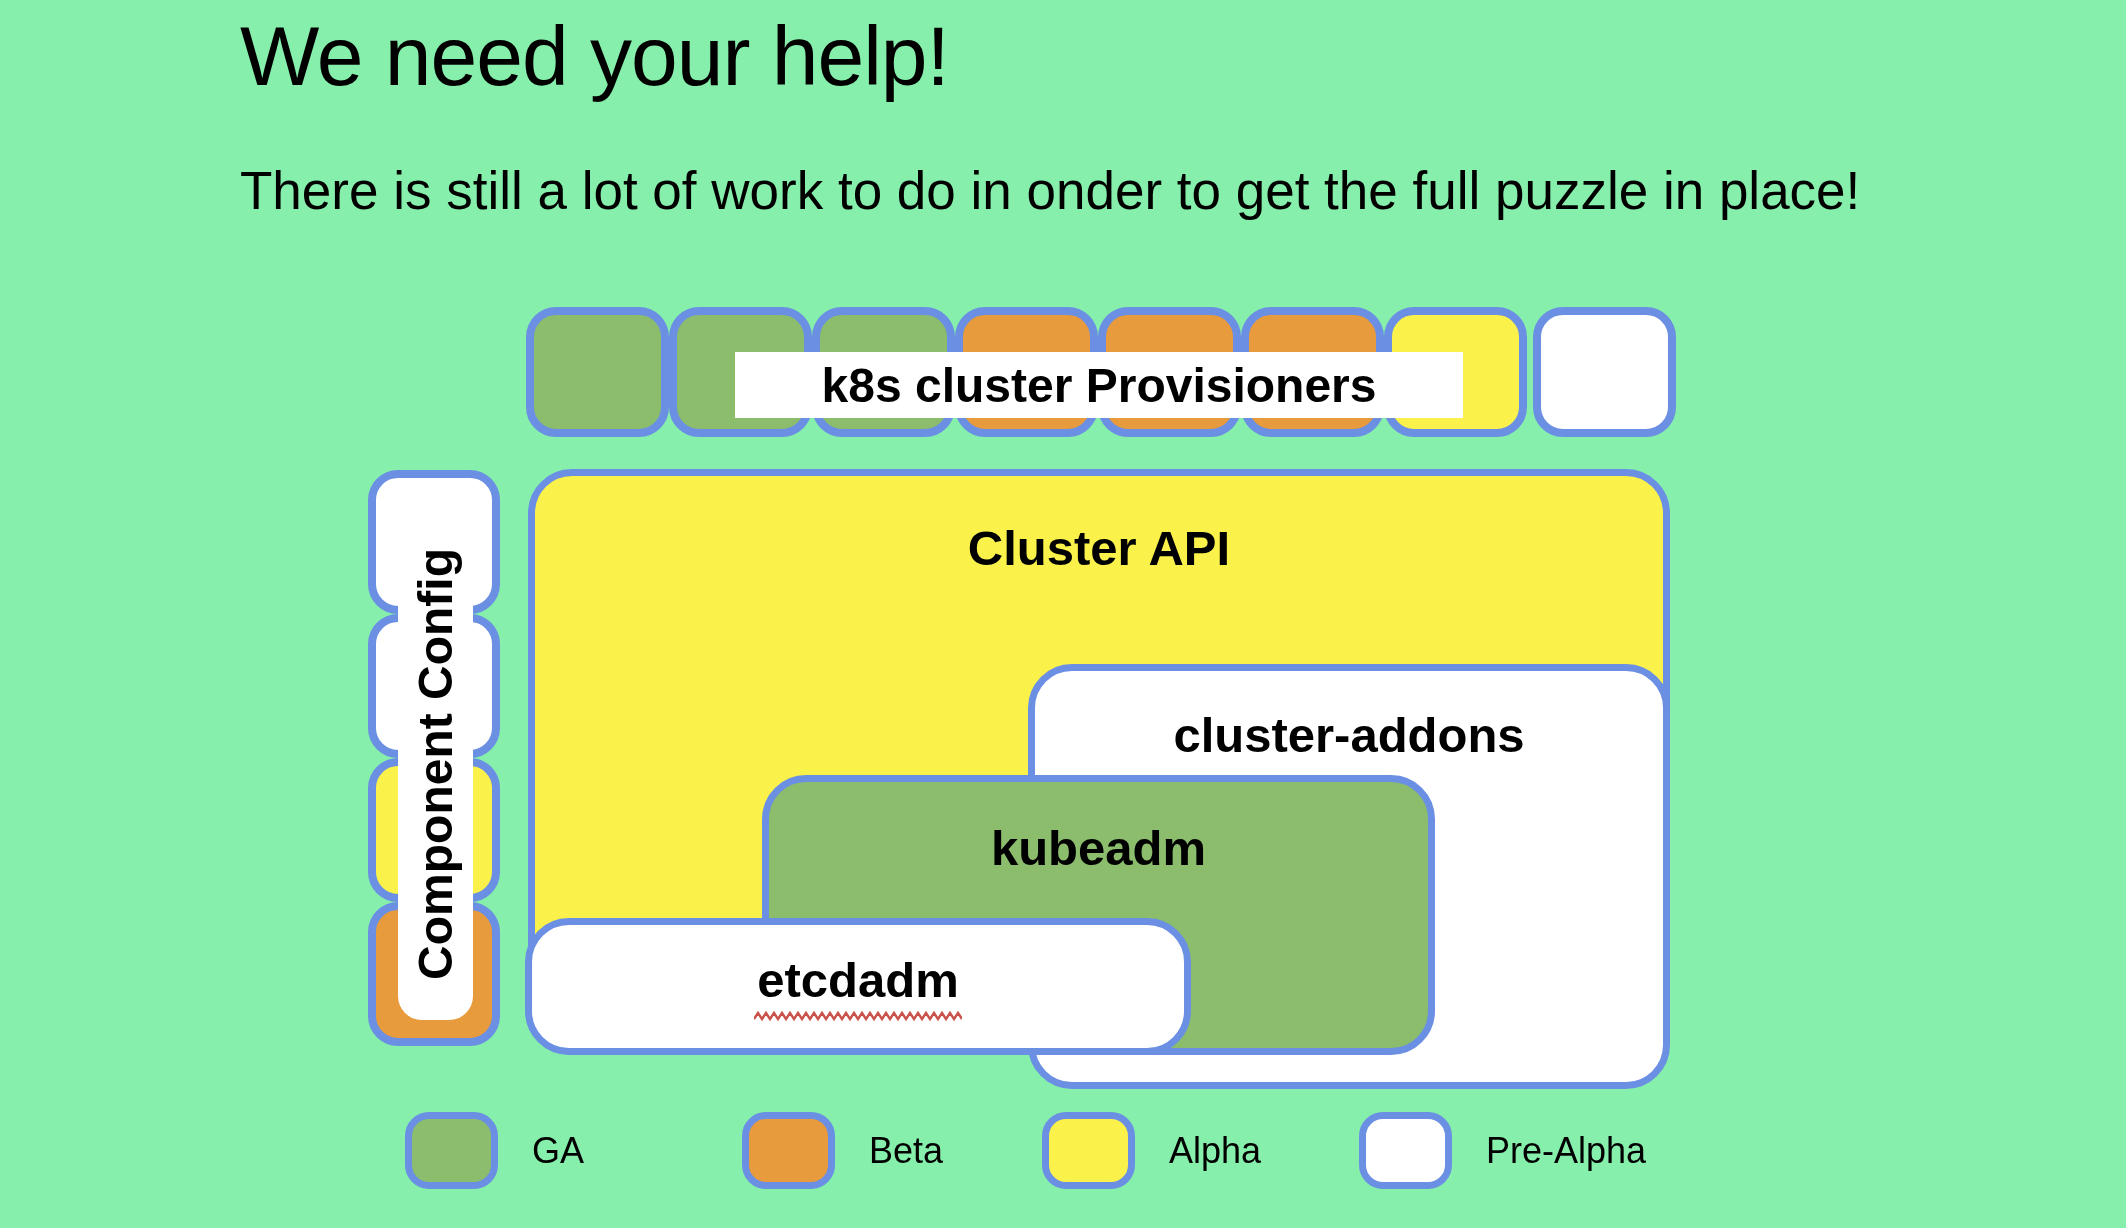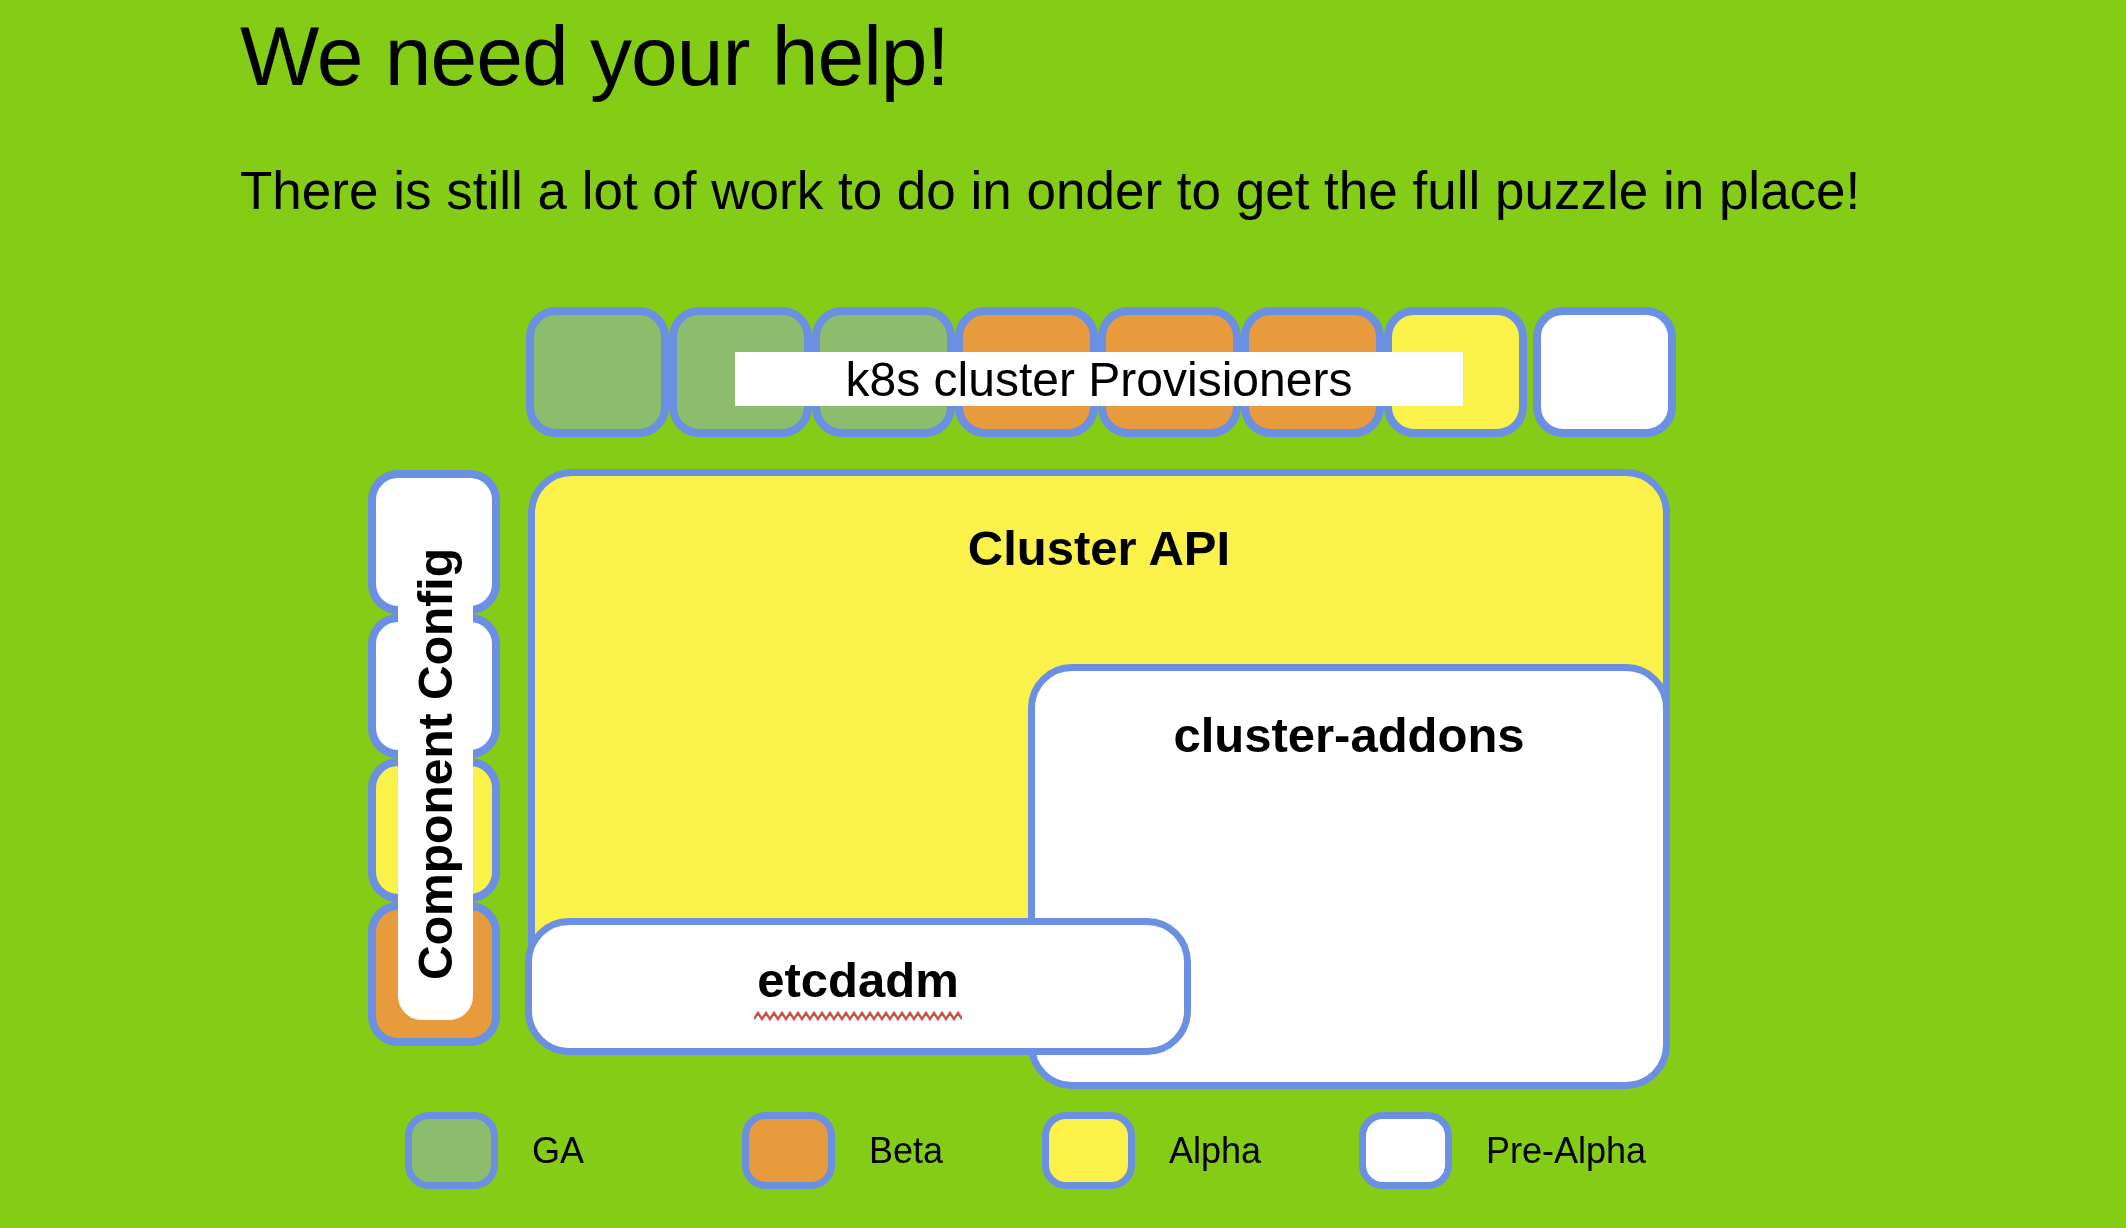--- a/index.html
+++ b/index.html
@@ -1,21 +1,21 @@
 <!DOCTYPE html>
 <html style="--border: #6b8fe3;"><head>
 <meta charset="utf-8">
 <style>
   :root { --border:#6b8fe3; }
   * { margin:0; padding:0; box-sizing:border-box; }
   html,body { background:#fff; }
   body { font-family:"Liberation Sans", sans-serif; color:#000; }
   #slide {
     position:relative; width:2126px; height:1228px;
-    background:#84cc16; overflow:hidden;
+    background:#86efac; overflow:hidden;
   }
 
   
   .title {
     position:absolute; left:240px; top:8px;
     font-size:84px; font-weight:400; letter-spacing:-1px; white-space:nowrap;
   }
   .subtitle {
     position:absolute; left:240px; top:160px;
     font-size:53px; font-weight:400; white-space:nowrap;
@@ -36,24 +36,24 @@
   .top-row .piece:last-child { margin-left:6px; }
 
   .left-col {
     position:absolute; left:368px; top:470px;
     display:flex; flex-direction:column; z-index:1;
   }
   .left-col .piece { width:132px; height:144px; }
 
   
   .hlabel {
-    position:absolute; left:735px; top:352px; width:728px; height:54px;
+    position:absolute; left:735px; top:352px; width:728px; height:66px;
     background:#fff; z-index:5;
     display:flex; align-items:center; justify-content:center;
-    font-weight:normal; font-size:48px; white-space:nowrap;
+    font-weight:bold; font-size:48px; white-space:nowrap;
   }
   .vlabel {
     position:absolute; left:398px; top:508px; width:75px; height:512px;
     background:#fff; border-radius:24px; z-index:5;
     display:flex; align-items:center; justify-content:center;
   }
   .vlabel span {
     writing-mode:vertical-rl; transform:rotate(180deg);
     font-weight:bold; font-size:48px; white-space:nowrap;
   }
@@ -123,20 +123,23 @@
   </div>
 
   <div id="cluster-api" class="bigbox" style="background: rgb(250, 242, 75);">
     <span class="boxlabel">Cluster API</span>
   </div>
 
   <div id="cluster-addons" class="bigbox" style="background: rgb(255, 255, 255);">
     <span class="boxlabel">cluster-addons</span>
   </div>
 
+  <div id="kubeadm" class="bigbox" style="background: rgb(139, 189, 109);">
+    <span class="boxlabel">kubeadm</span>
+  </div>
 
   <div id="etcdadm" class="bigbox" style="background: rgb(255, 255, 255);">
     <span class="boxlabel">etcdadm</span>
     <svg class="squiggle" width="208" height="12" viewBox="0 0 208 12">
       <polyline fill="none" stroke-width="2.4" points="0,9 4,3 8,9 12,3 16,9 20,3 24,9 28,3 32,9 36,3 40,9 44,3 48,9 52,3 56,9 60,3 64,9 68,3 72,9 76,3 80,9 84,3 88,9 92,3 96,9 100,3 104,9 108,3 112,9 116,3 120,9 124,3 128,9 132,3 136,9 140,3 144,9 148,3 152,9 156,3 160,9 164,3 168,9 172,3 176,9 180,3 184,9 188,3 192,9 196,3 200,9 204,3 208,9" stroke="#c9524a"></polyline>
     </svg>
   </div>
 
   <div id="legend-ga" class="legend-item">
     <div class="swatch" style="background: rgb(139, 189, 109);"></div>

